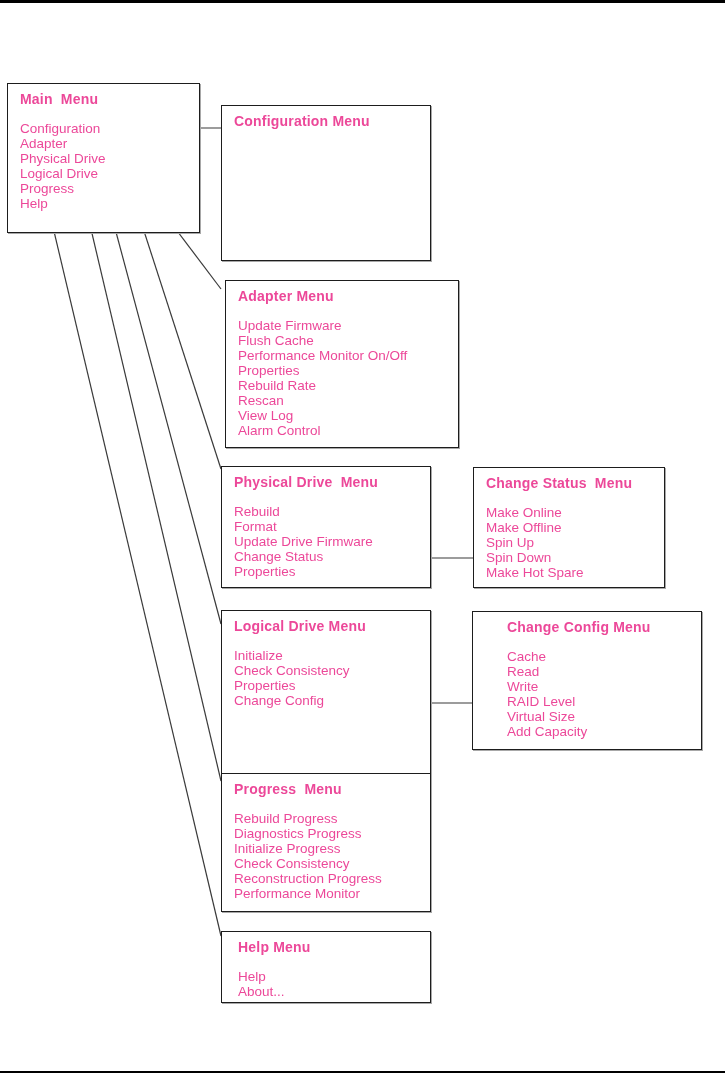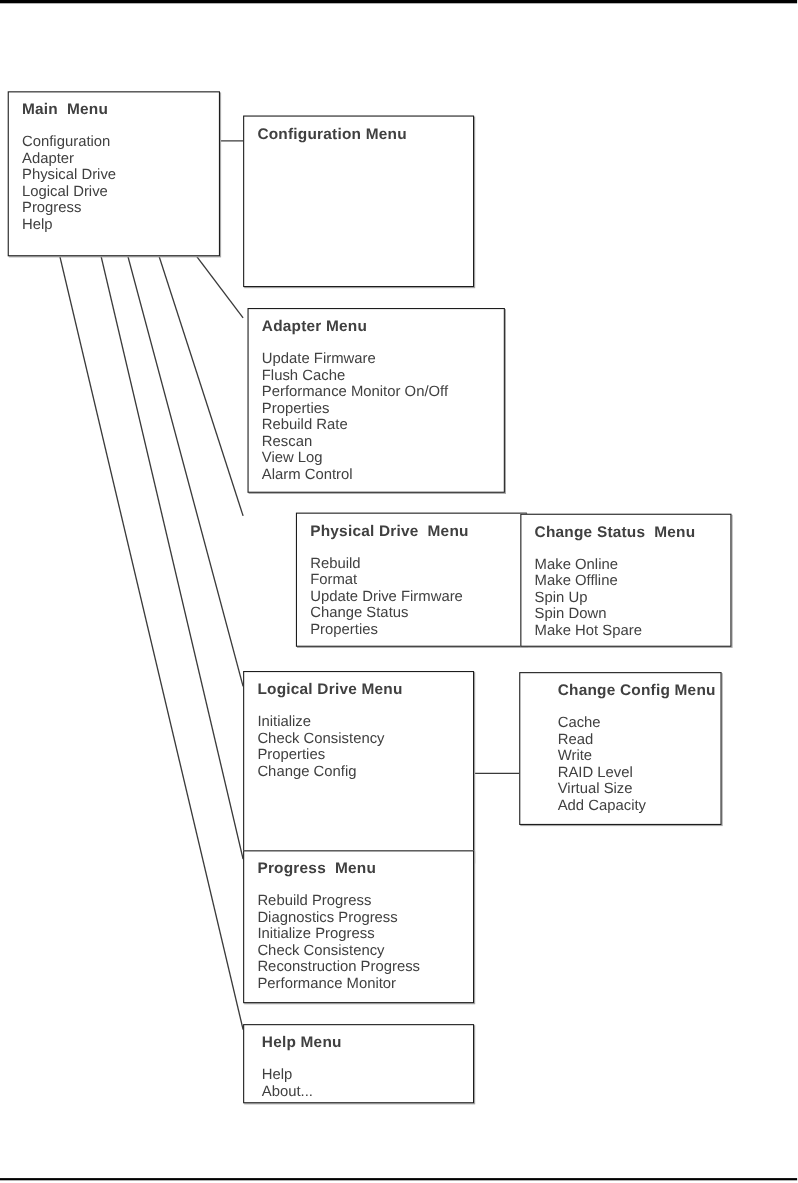--- a/index.html
+++ b/index.html
@@ -2,21 +2,21 @@
 <html><head>
 <meta charset="utf-8">
 <style>
   html, body { margin: 0; padding: 0; background: #ffffff; }
   .page {
     position: relative;
     width: 725px;
     height: 1075px;
     background: #ffffff;
     font-family: "Liberation Sans", sans-serif;
-    color: #404040;
+    color: #ec4899;
     overflow: hidden;
   }
   .rule { position: absolute; left: 0; width: 725px; background: #000; }
   .rule.top { top: 0; height: 3px; }
   .rule.bottom { top: 1071px; height: 2px; }
 
   svg.connectors {
     position: absolute; left: 0; top: 0;
     width: 725px; height: 1075px;
     pointer-events: none;
@@ -41,24 +41,24 @@
   .menu-items { margin-top: 14px; }
   .menu-item {
     font-size: 13.5px;
     line-height: 15px;
     white-space: pre;
   }
 
   #menu-main            { left: 7px;   top: 83px;  width: 193px; height: 150px; }
   #menu-configuration   { left: 221px; top: 105px; width: 210px; height: 156px; }
   #menu-adapter         { left: 225px; top: 280px; width: 234px; height: 168px; }
-  #menu-physical-drive  { left: 221px; top: 466px; width: 210px; height: 122px; margin-left: 48px; }
+  #menu-physical-drive  { left: 221px; top: 466px; width: 210px; height: 122px; }
   #menu-change-status   { left: 473px; top: 467px; width: 192px; height: 121px; }
   #menu-logical-drive   { left: 221px; top: 610px; width: 210px; height: 174px; }
-  #menu-change-config   { left: 472px; top: 611px; width: 184px; height: 139px; padding-left: 34px; }
+  #menu-change-config   { left: 472px; top: 611px; width: 230px; height: 139px; padding-left: 34px; }
   #menu-progress        { left: 221px; top: 773px; width: 210px; height: 139px; }
   #menu-help            { left: 221px; top: 931px; width: 210px; height: 72px; padding-left: 16px;  }
 </style>
 </head>
 <body>
 
 <div class="page">
 
   <div class="rule top"></div>
 

